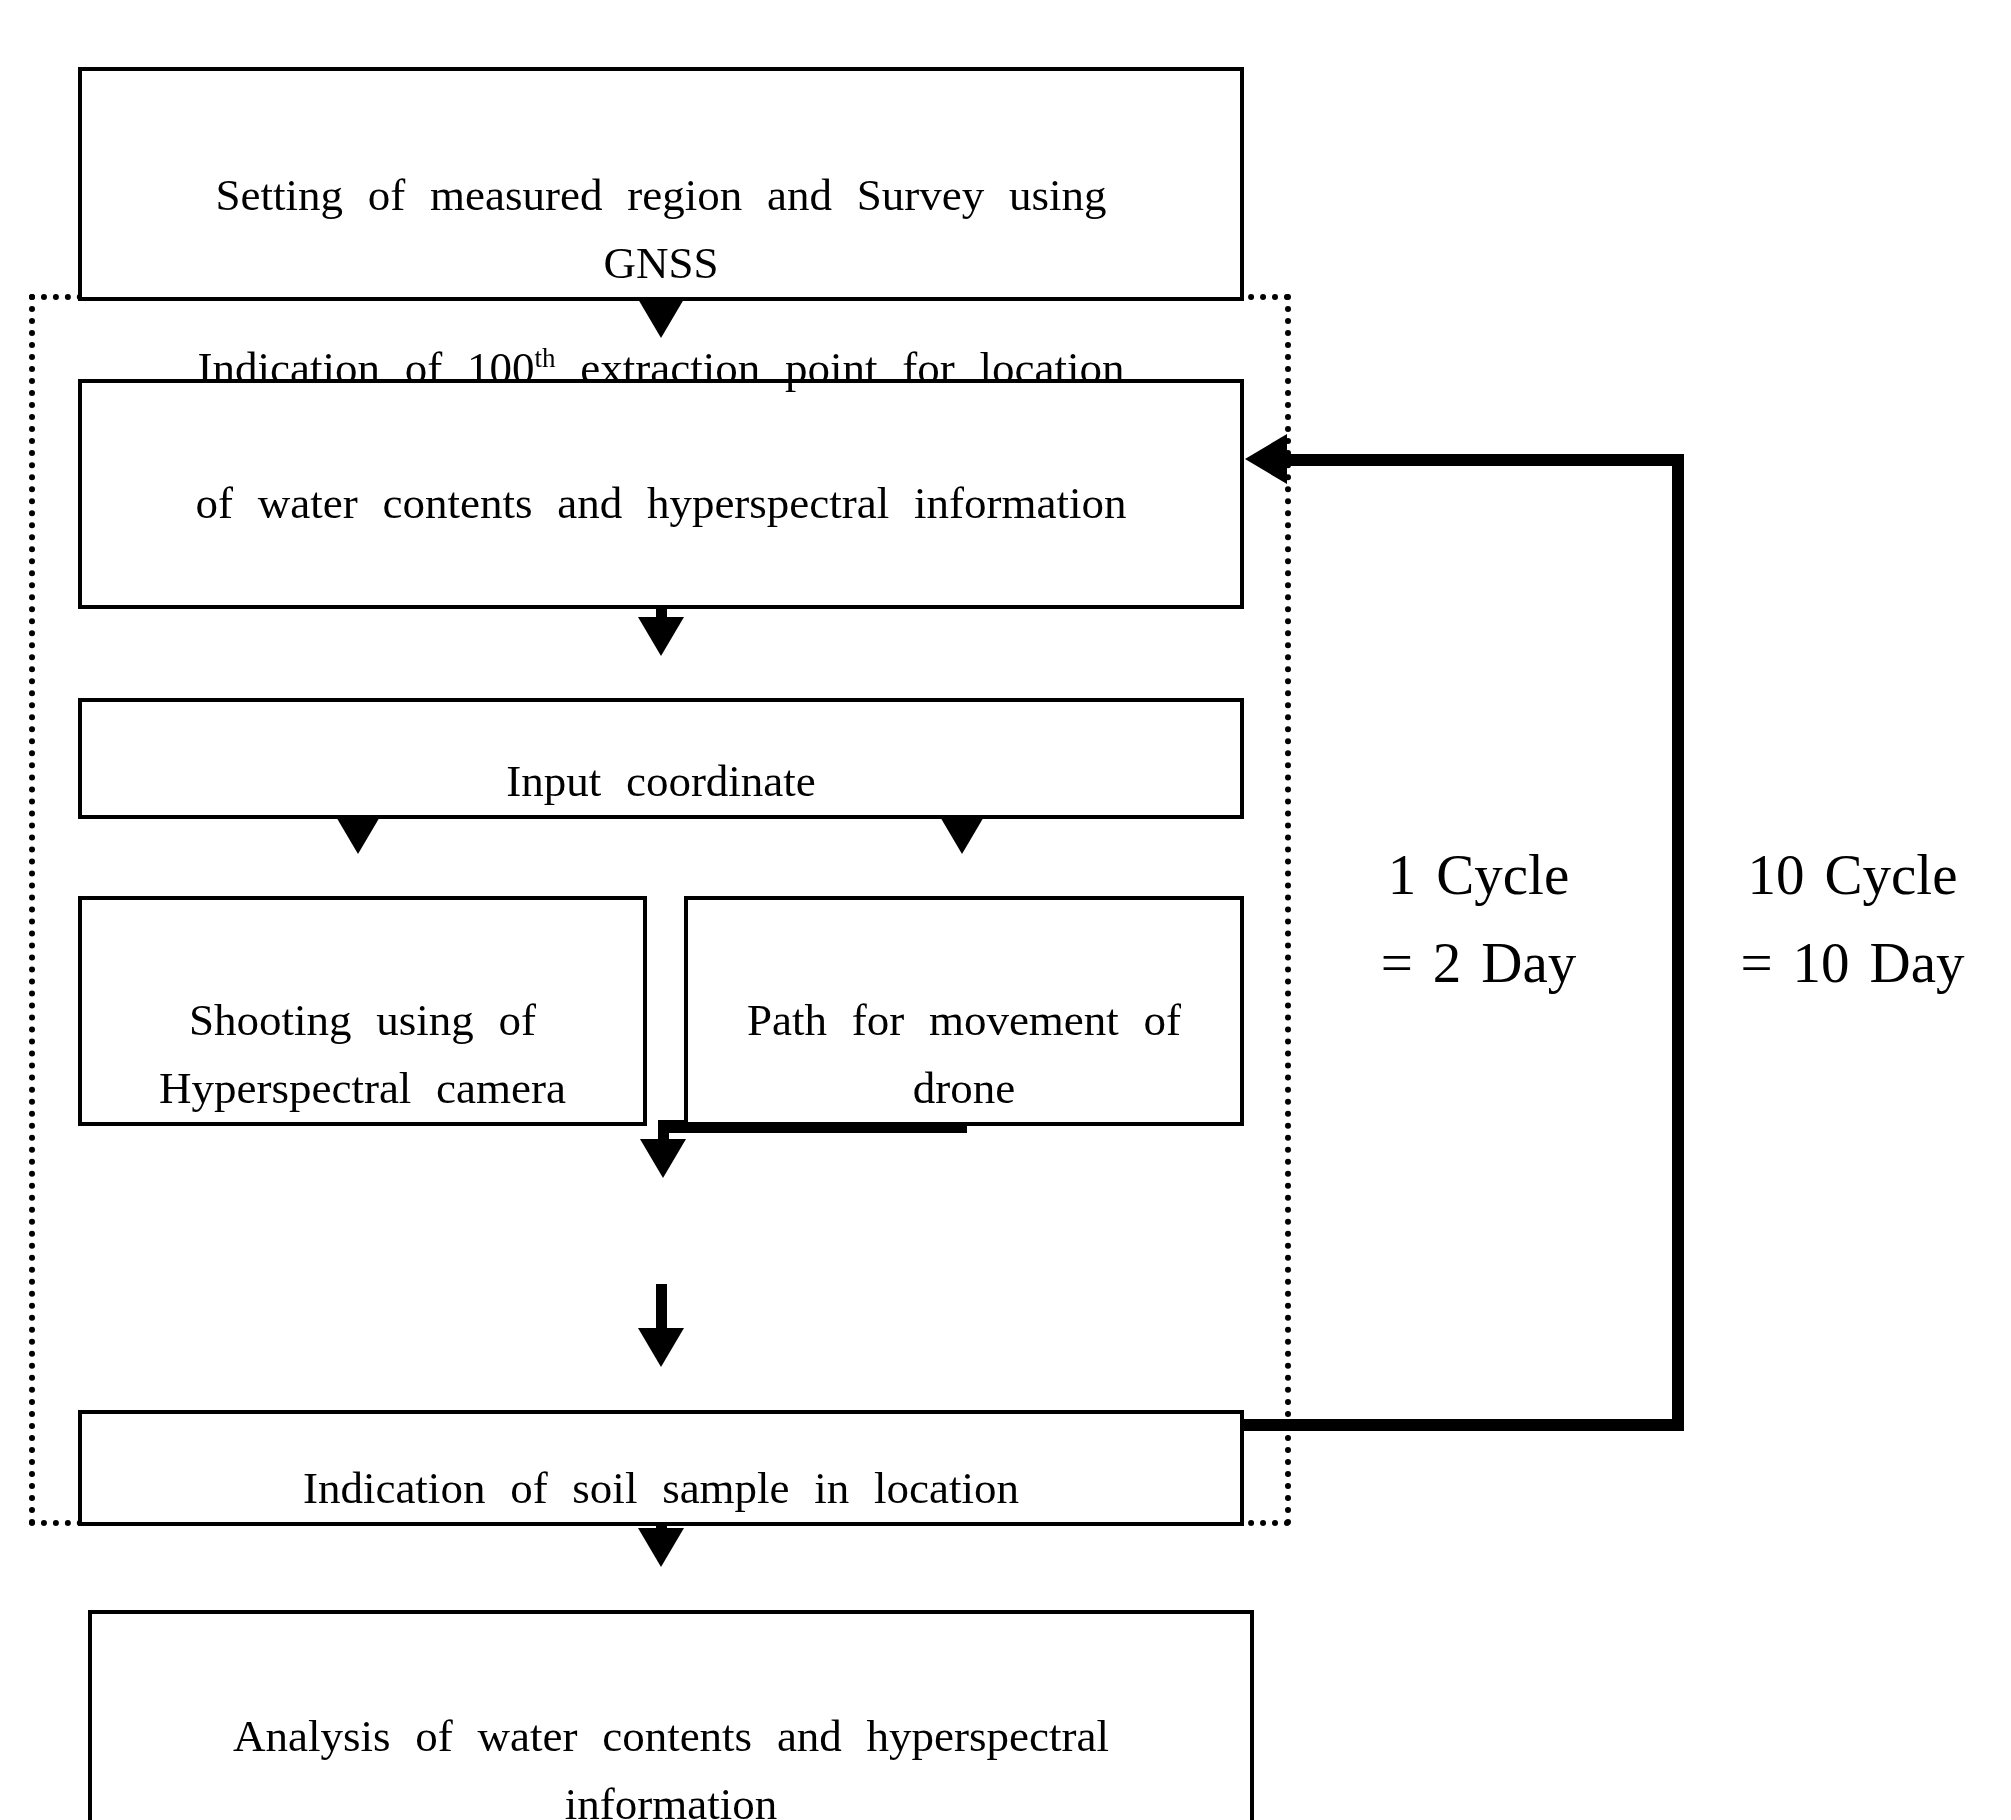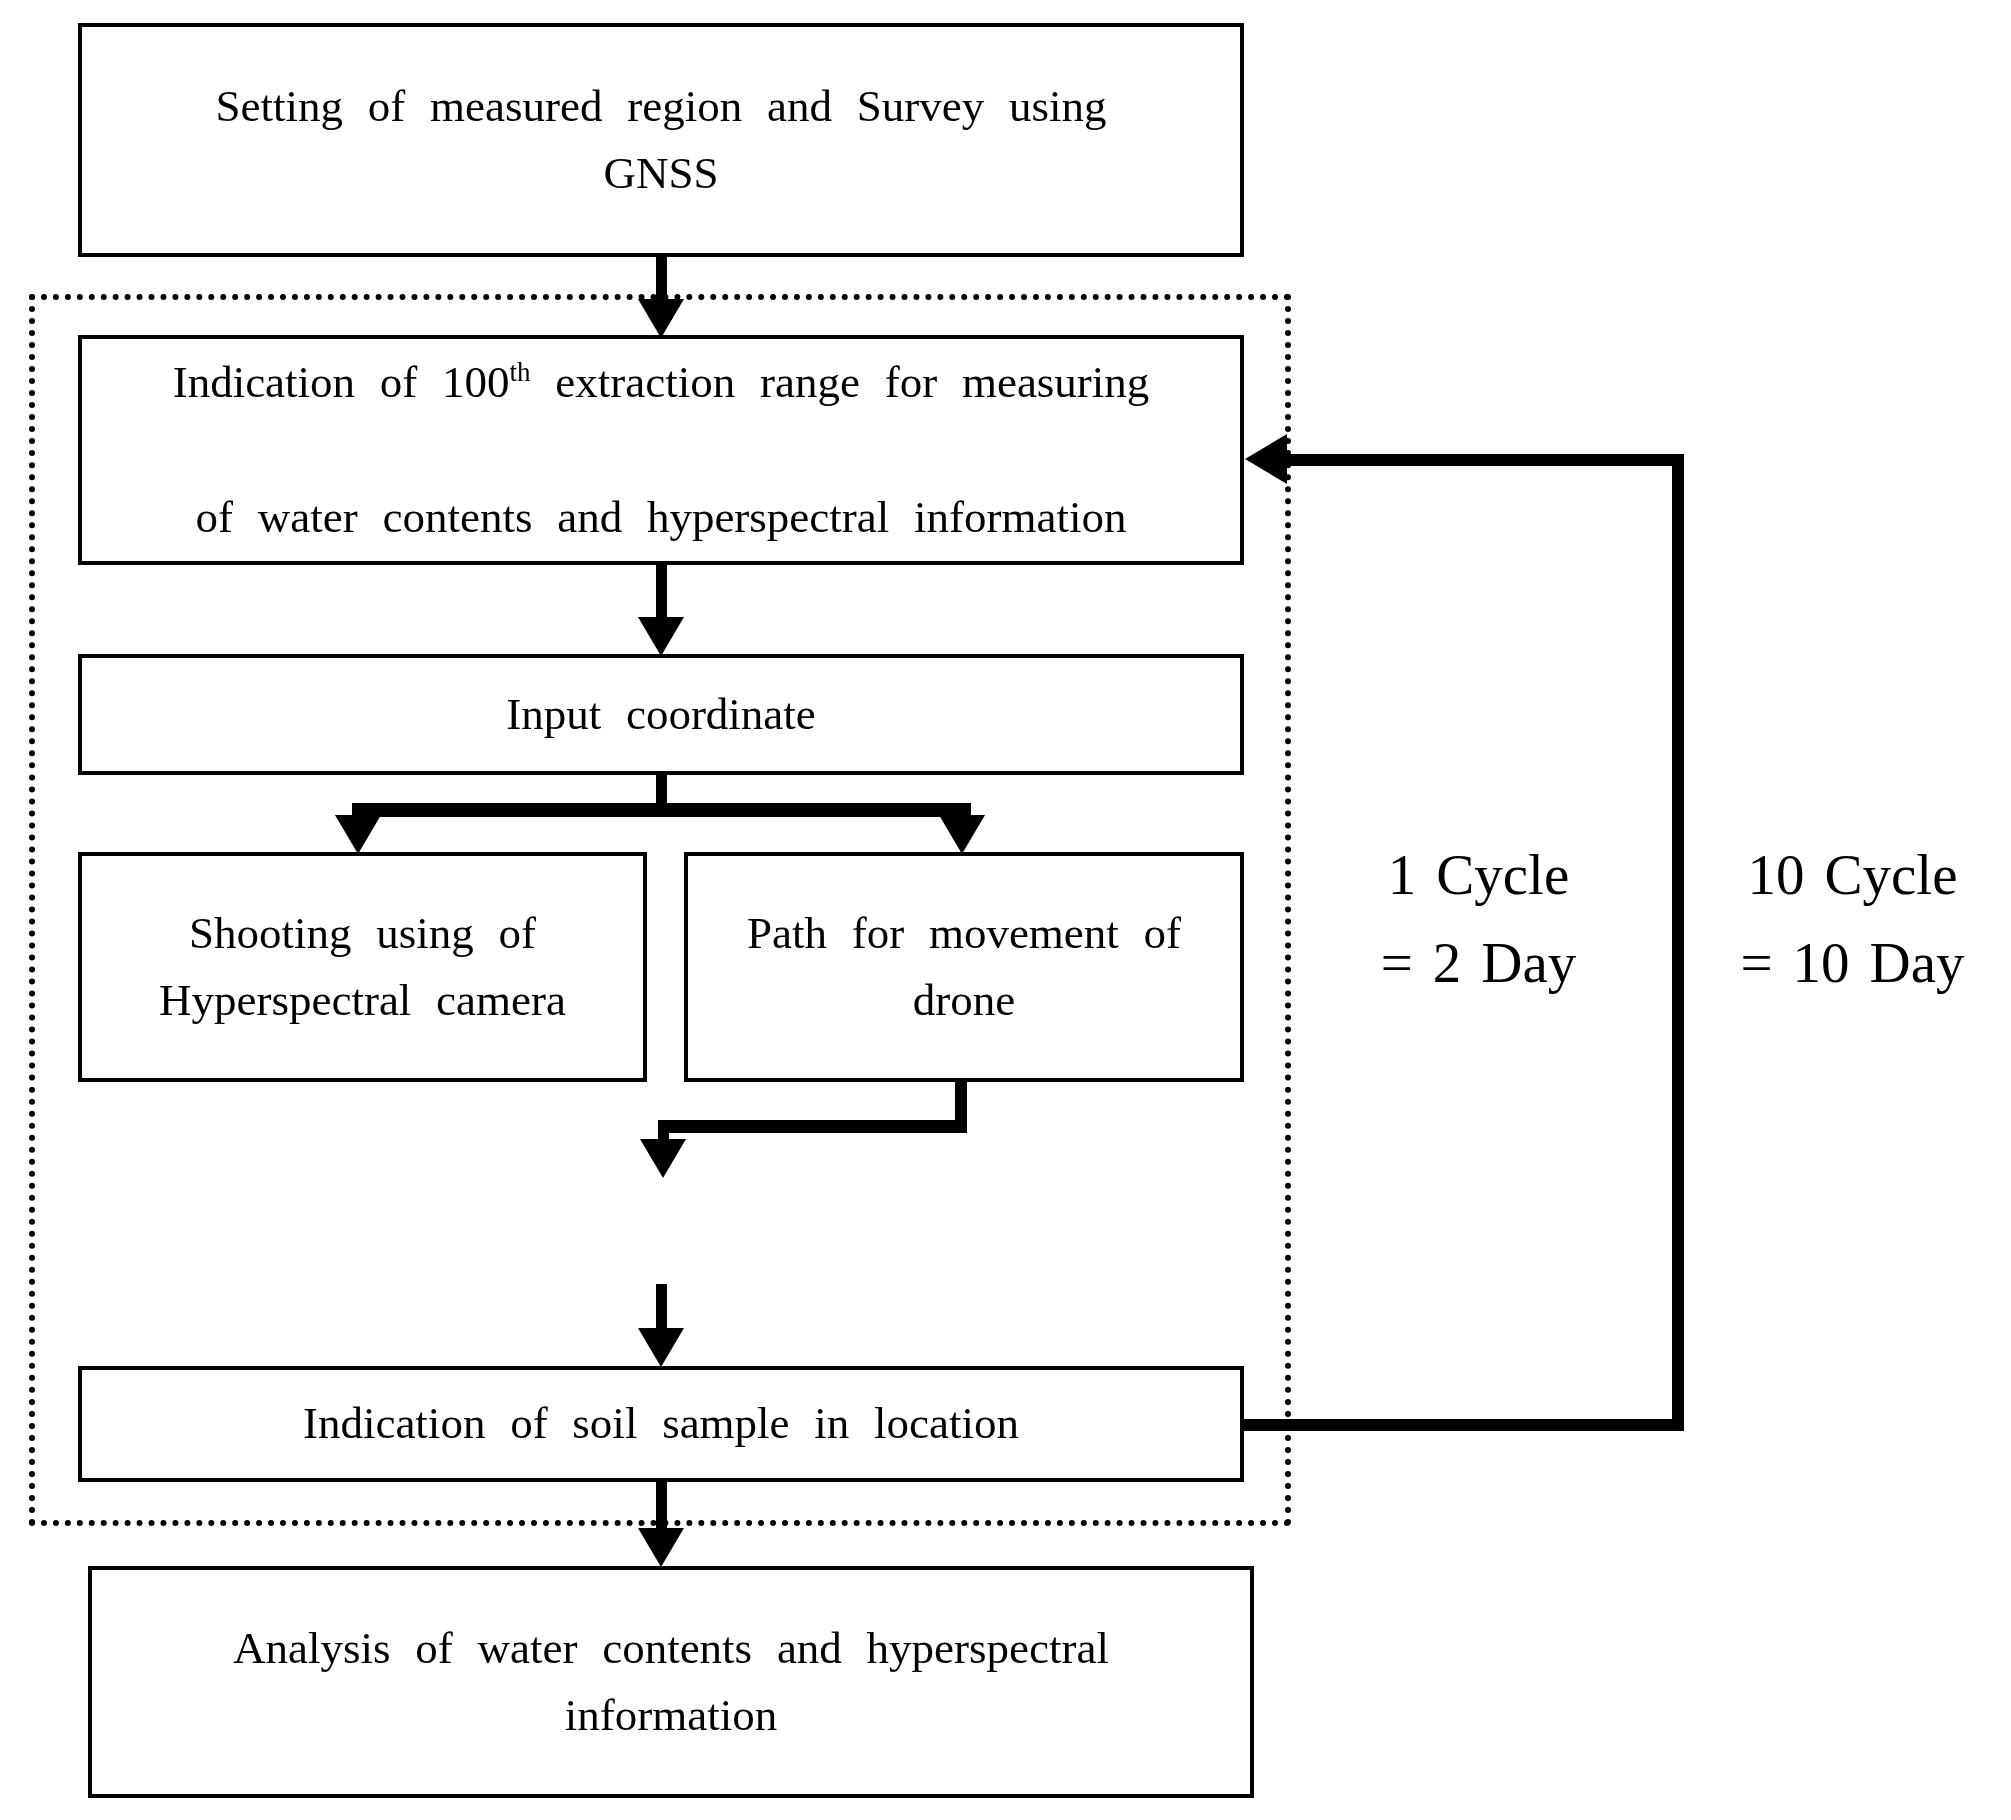--- a/index.html
+++ b/index.html
@@ -10,22 +10,23 @@
     background:var(--paper);
     font-family:"Liberation Serif","DejaVu Serif",serif;
     color:var(--ink);
     overflow:hidden;
   }
   .box {
     position:absolute;
     border:4.6px solid var(--ink);
     background:var(--paper);
     box-sizing:border-box;
-    display:flex; align-items:center; justify-content:center;
+    display:flex; align-items:flex-end; justify-content:center;
     text-align:center;
+    margin-top:44px;
   }
   .box-text {
     font-size:45px; line-height:1.5;
     word-spacing:0.3em;
     white-space:pre-line;
     padding:0 7.3px;
   }
   .box-text sup { font-size:0.6em; vertical-align:super; line-height:0; }
   .dotted-region {
     position:absolute;
@@ -87,21 +88,21 @@
   <div class="hline" style="left:1285px; top:454px; width:399px; height:12px;"></div>
   <div class="head head-left" style="left:1245px; top:434px;"></div>
 
   <div class="box" style="left:78px; top:23px; width:1166px; height:234px;">
     <div class="box-text">Setting of measured region and Survey using
 GNSS</div>
   </div>
 
   <div class="box" style="left:78px; top:335px; width:1166px; height:230px;">
     <div class="box-text">
-      <div><span>Indication of 100</span><sup>th</sup><span> extraction range for measuring</span></div>
+      <div><span>Indication of 100</span><sup>th</sup><span> extraction point for location</span></div>
       <div>of water contents and hyperspectral information</div>
     </div>
   </div>
 
   <div class="box" style="left:78px; top:654px; width:1166px; height:121px;">
     <div class="box-text">Input coordinate</div>
   </div>
 
   <div class="box" style="left:78px; top:852px; width:569px; height:230px;">
     <div class="box-text">Shooting using of

